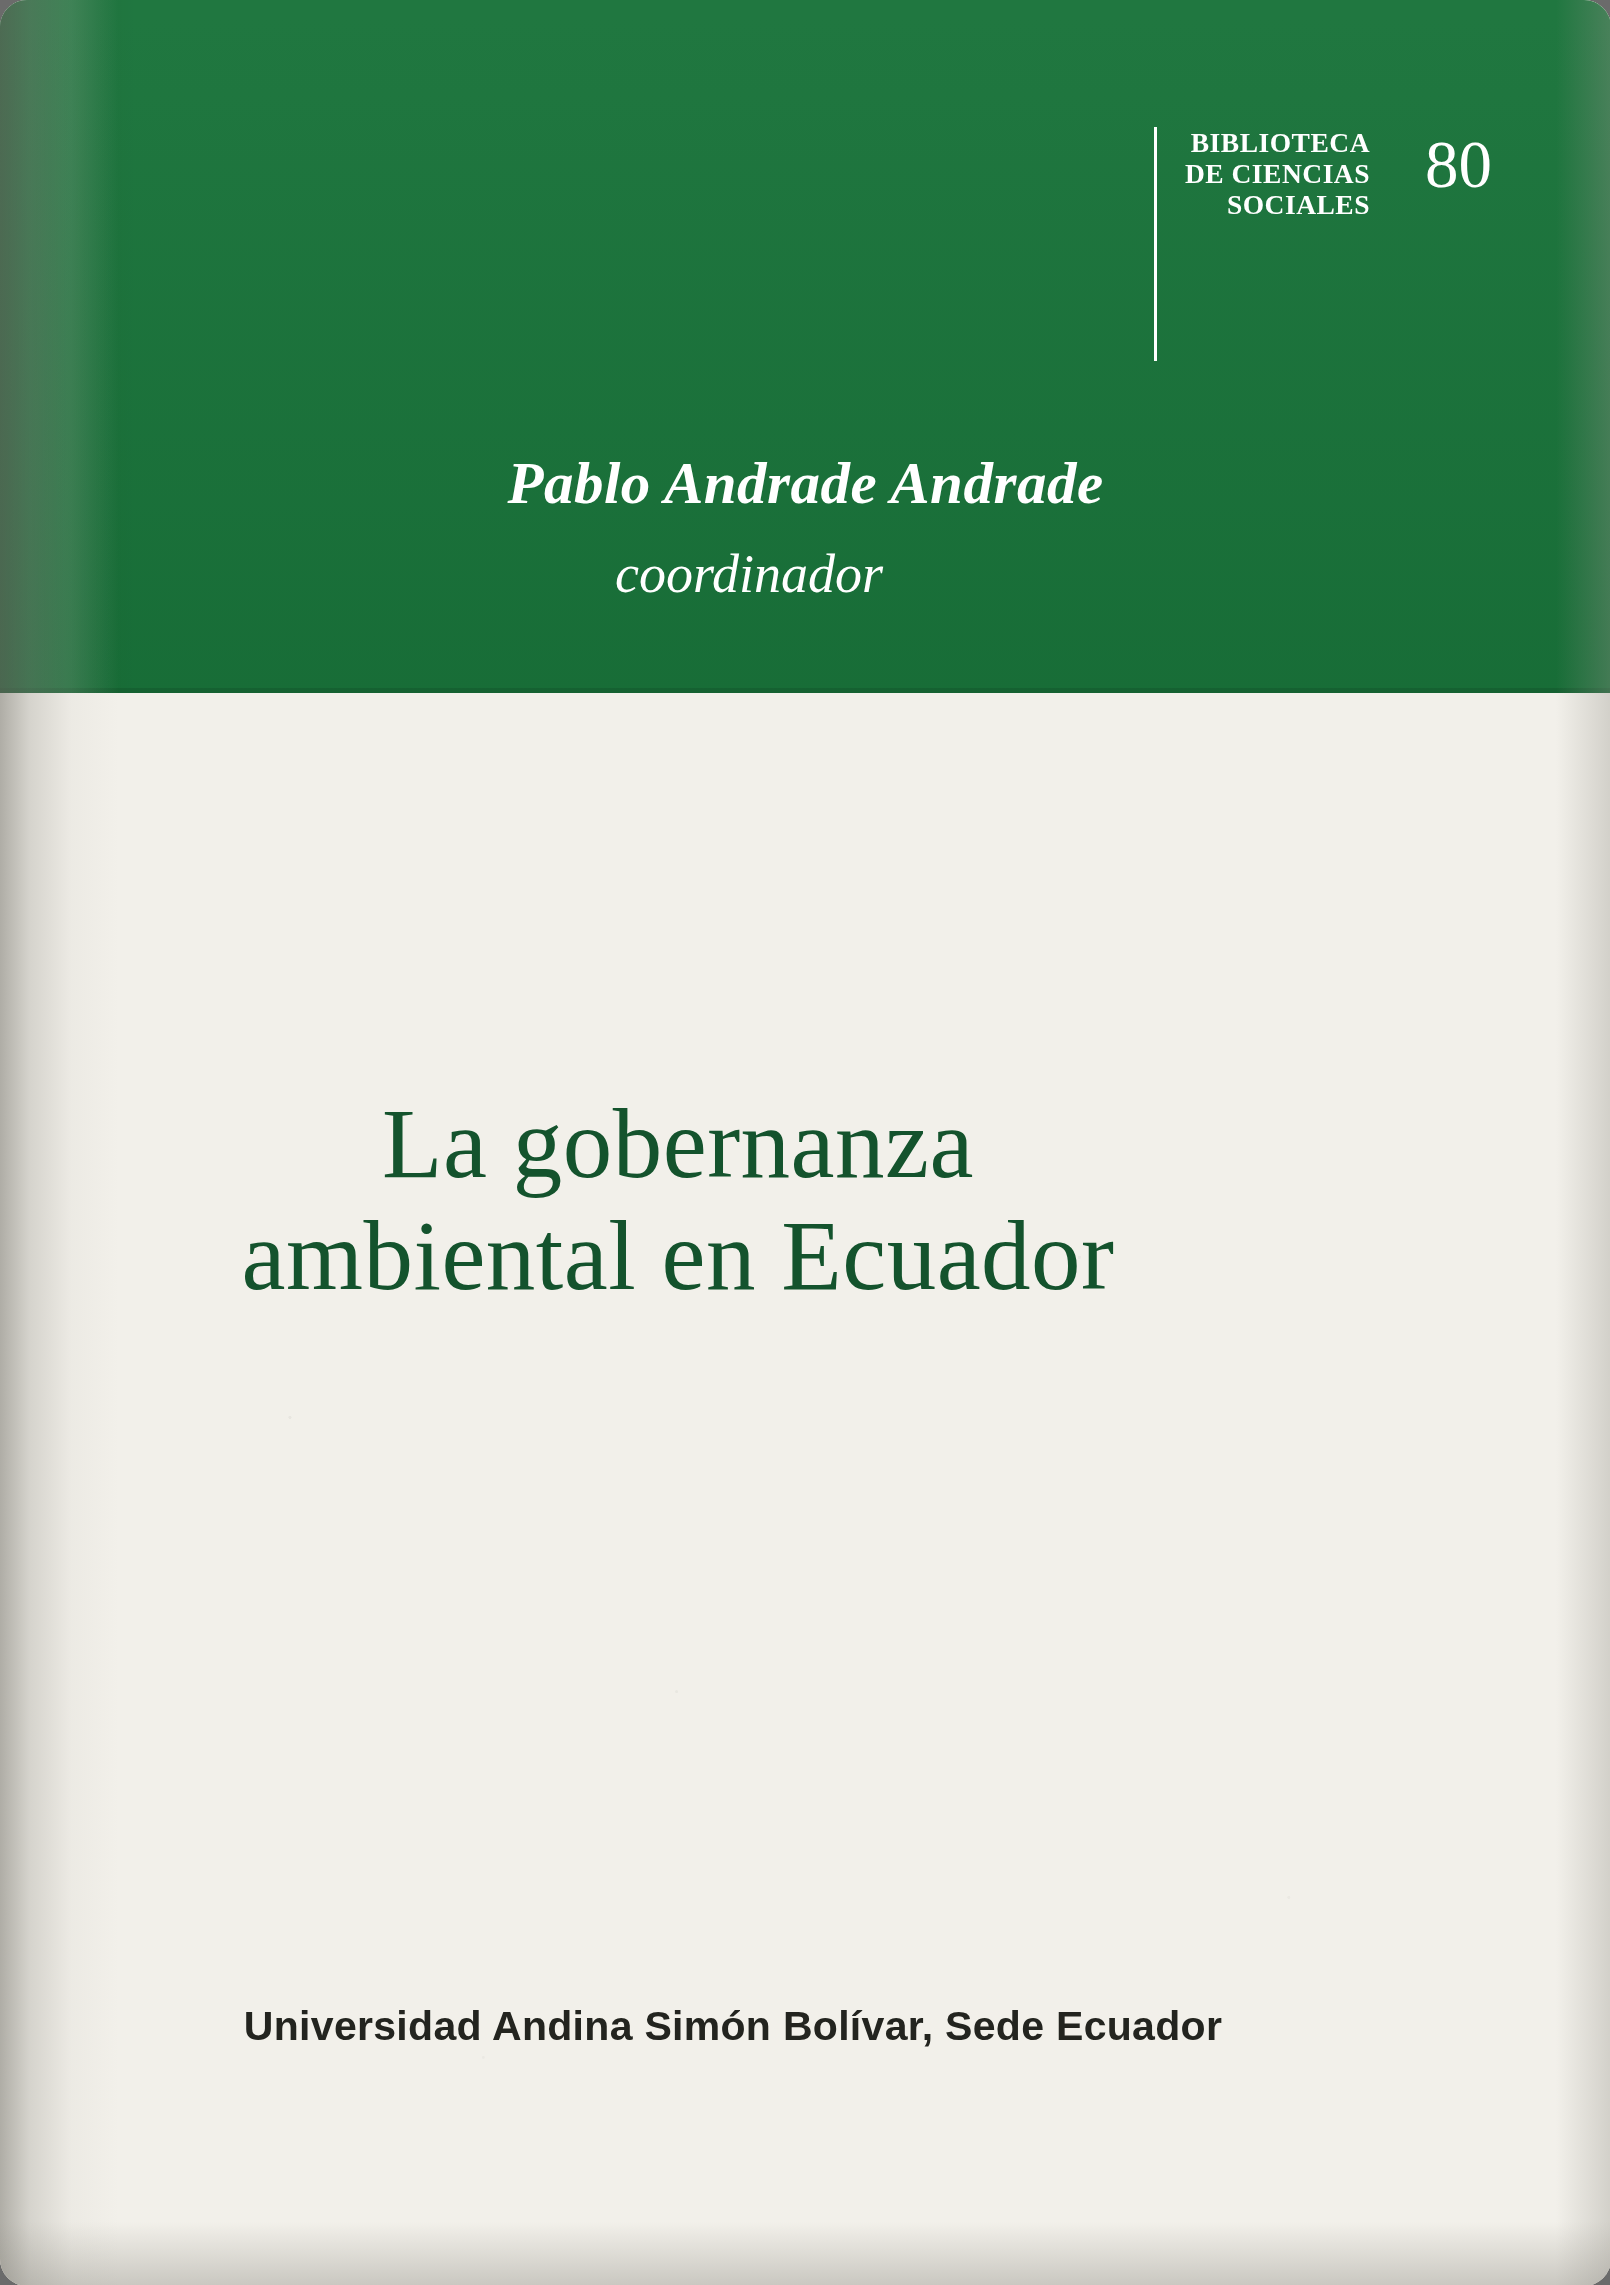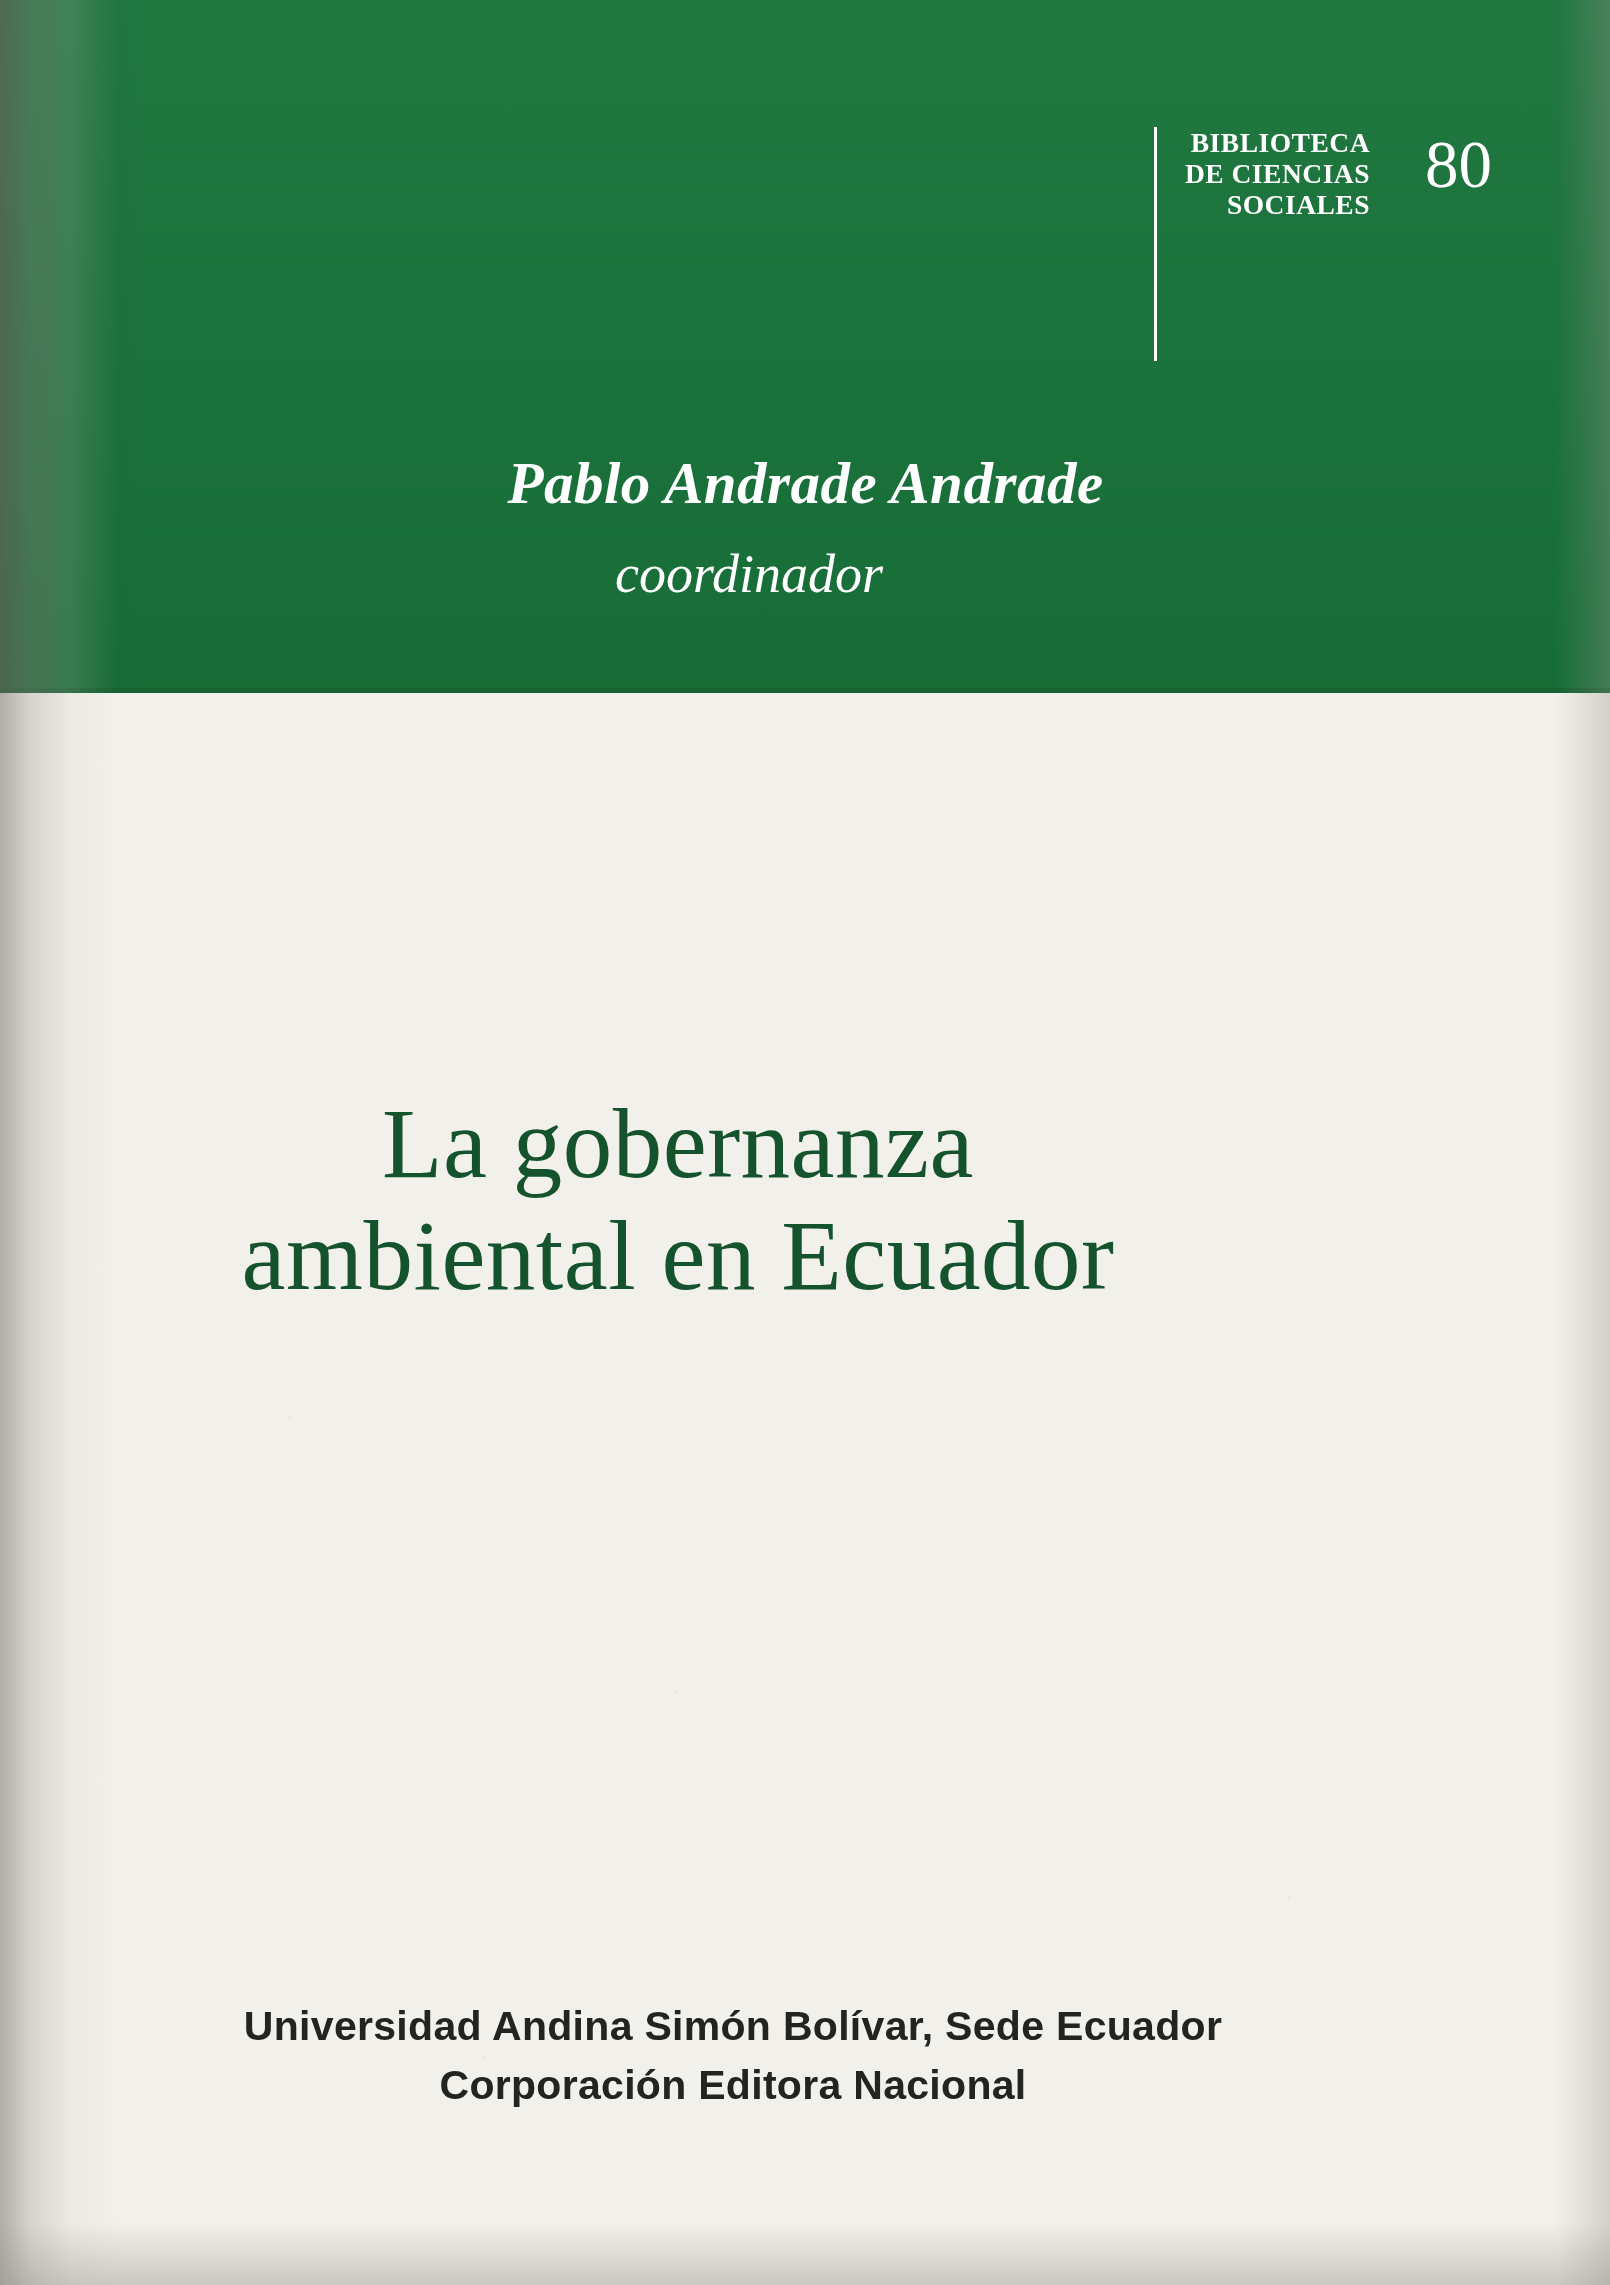--- a/index.html
+++ b/index.html
@@ -7,20 +7,21 @@
     padding: 0;
     background: #6b6b6b;
   }
   #page {
     position: relative;
     width: 1611px;
     height: 2286px;
     overflow: hidden;
     background: #cfccc4;
     font-family: "Liberation Serif", serif;
+    border-radius: 27px;
   }
 
   
   .scan-bg {
     position: absolute;
     inset: 0;
     background:
       linear-gradient(90deg, #b9b5ab 0px, #c8c4ba 16.5px, #d6d2c8 37px, #cfcbc1 64px, #c4c0b6 87px, #bdb9af 100%);
   }
   .paper {
@@ -230,21 +231,20 @@
   </div>
 
   <div class="title">
     <span class="line">La gobernanza</span>
     <span class="line">ambiental en Ecuador</span>
   </div>
 
 
   <div class="publisher">
     <span class="line">Universidad Andina Simón Bolívar, Sede Ecuador</span>
-    <span class="line">Corporación Editora Nacional</span>
   </div>
 
   <div class="speckle"></div>
   <div class="paper-left-shadow"></div>
   <div class="paper-right-shadow"></div>
   <div class="paper-bottom-shadow"></div>
 
 </div>
 
 

